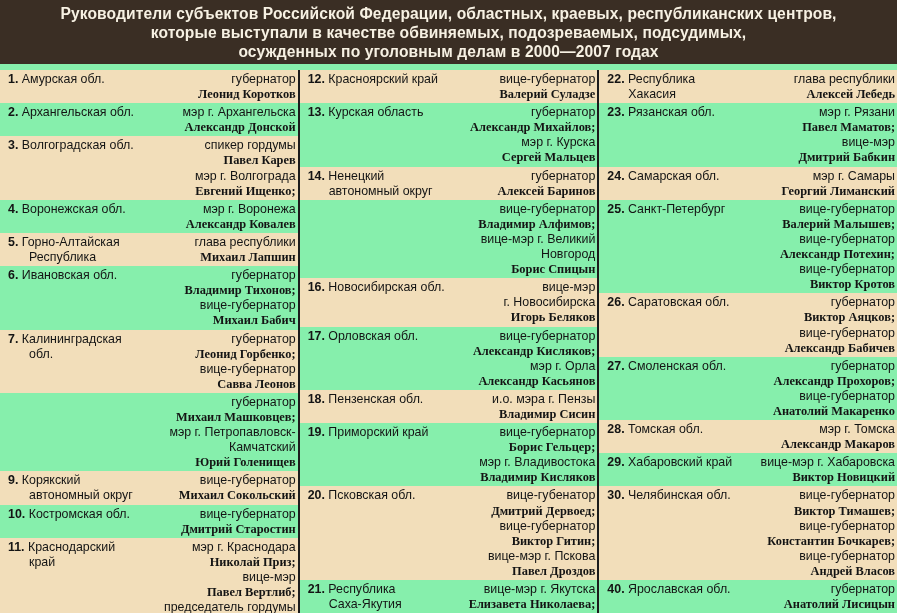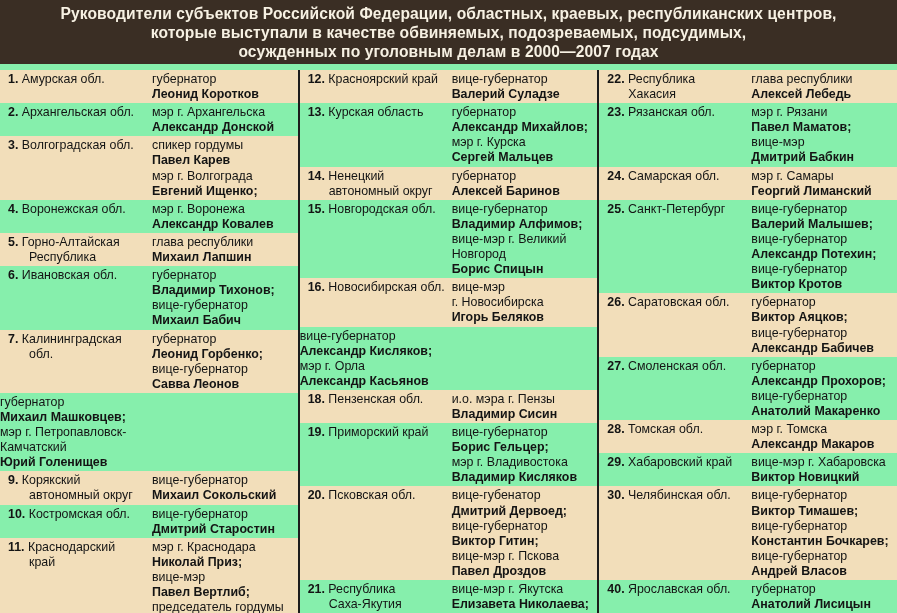--- a/index.html
+++ b/index.html
@@ -33,24 +33,24 @@
     flex:0 0 152px; box-sizing:border-box;
     padding:1px 6px 0 8px;
     font-size:12.4px; line-height:15.1px;
   }
   .region-inner { padding-left:21px; text-indent:-21px; }
   .num { font-weight:700; }
   .rname { white-space:pre-line; }
   .cell-officials {
     flex:1 1 auto; min-width:0;
     padding:1px 2px 0 0;
-    font-size:12.4px; line-height:15.1px;
+    font-size:12.4px; line-height:15.1px;text-align:right;
   }
   .role { display:block; white-space:pre-line; }
-  .name { display:block; font-weight:700; }
+  .name { display:block; font-weight:700;font-family:Liberation Serif, serif; }
   .official-inline .role, .official-inline .name { display:inline; white-space:normal; }
 </style>
 </head>
 <body>
 
 <div class="page">
   <header class="hdr">
     <div>Руководители субъектов Российской Федерации, областных, краевых, республиканских центров,
 которые выступали в качестве обвиняемых, подозреваемых, подсудимых,
 осужденных по уголовным делам в 2000—2007 годах</div>
@@ -237,23 +237,20 @@
 автономный округ</span></div>
           </div>
           <div class="cell-officials">
             <div class="official">
               <span class="role">губернатор</span>
               <b class="name">Алексей Баринов</b>
             </div>
           </div>
         </div>
         <div class="row">
-          <div class="cell-region">
-            <div class="region-inner"><b class="num">15.</b> <span class="rname">Новгородская обл.</span></div>
-          </div>
           <div class="cell-officials">
             <div class="official">
               <span class="role">вице-губернатор</span>
               <b class="name">Владимир Алфимов;</b>
             </div>
             <div class="official">
               <span class="role">вице-мэр г. Великий
 Новгород</span>
               <b class="name">Борис Спицын</b>
             </div>
@@ -265,20 +262,23 @@
           </div>
           <div class="cell-officials">
             <div class="official">
               <span class="role">вице-мэр
 г. Новосибирска</span>
               <b class="name">Игорь Беляков</b>
             </div>
           </div>
         </div>
         <div class="row">
+          <div class="cell-region">
+            <div class="region-inner"><b class="num">17.</b> <span class="rname">Орловская обл.</span></div>
+          </div>
           <div class="cell-officials">
             <div class="official">
               <span class="role">вице-губернатор</span>
               <b class="name">Александр Кисляков;</b>
             </div>
             <div class="official">
               <span class="role">мэр г. Орла</span>
               <b class="name">Александр Касьянов</b>
             </div>
           </div>

